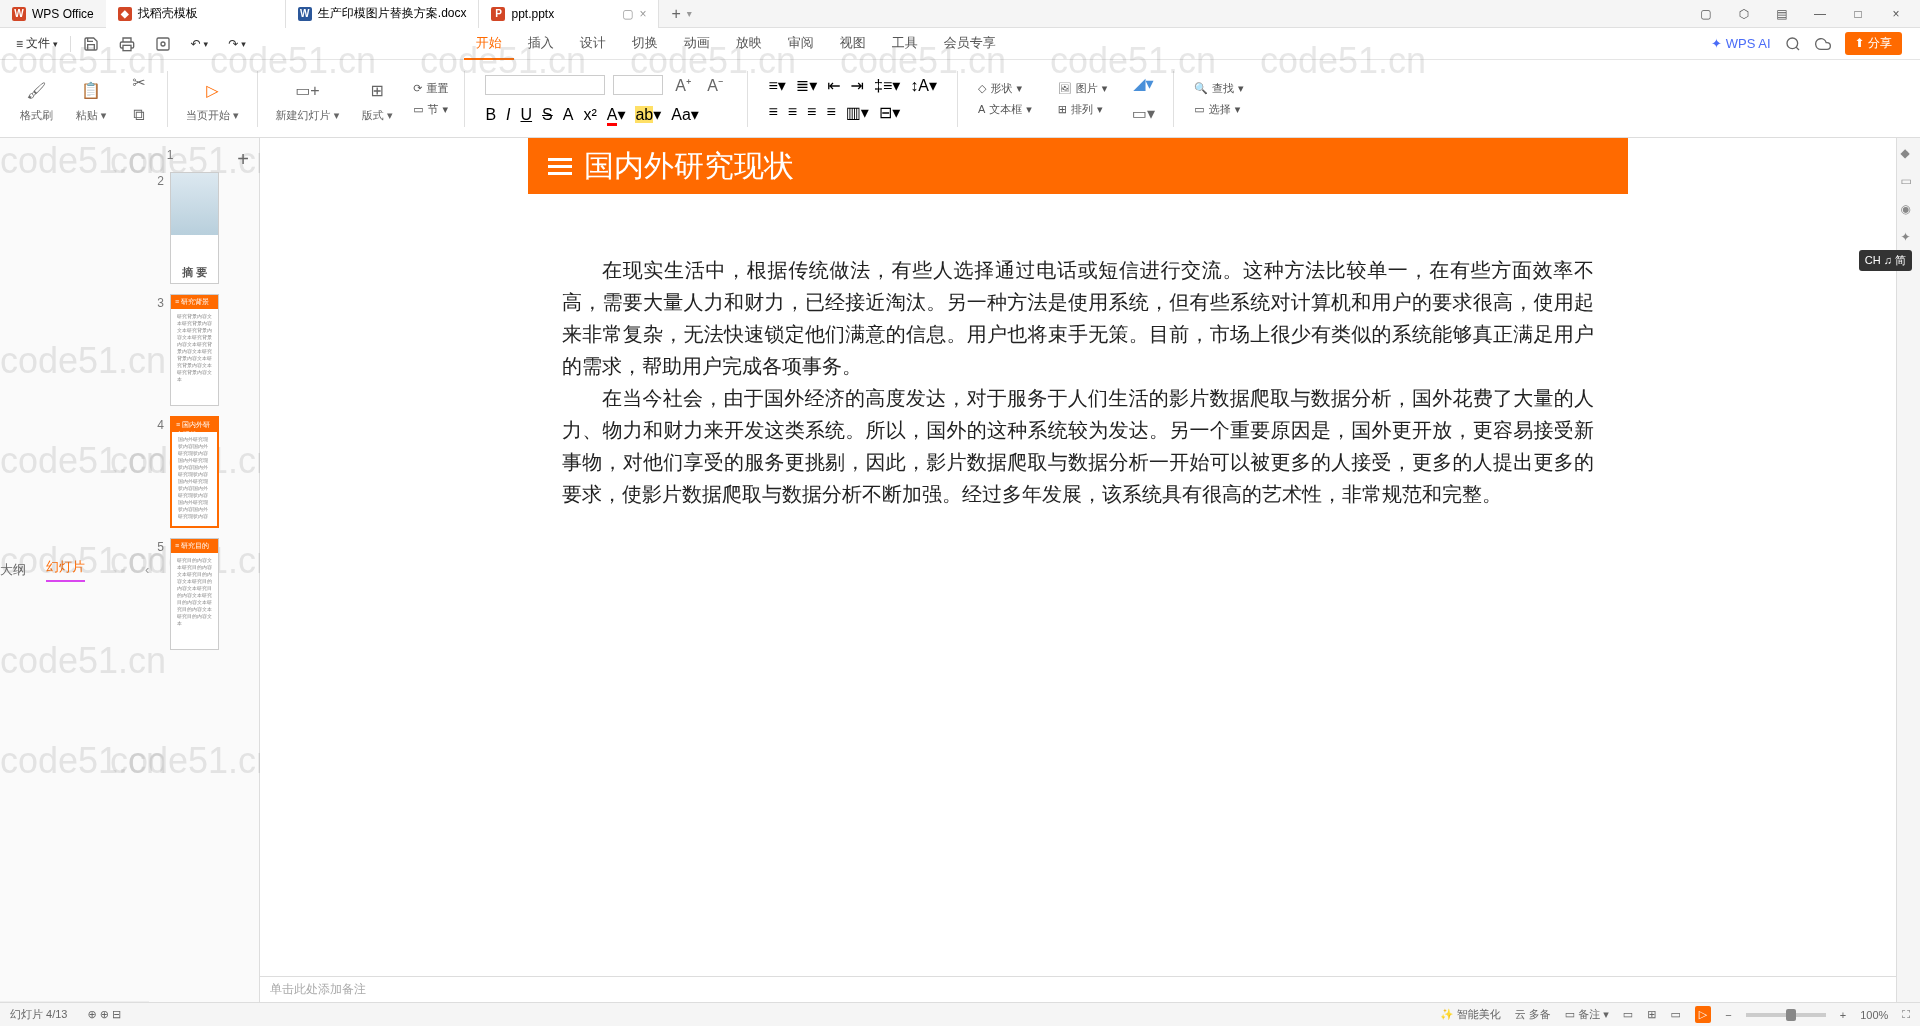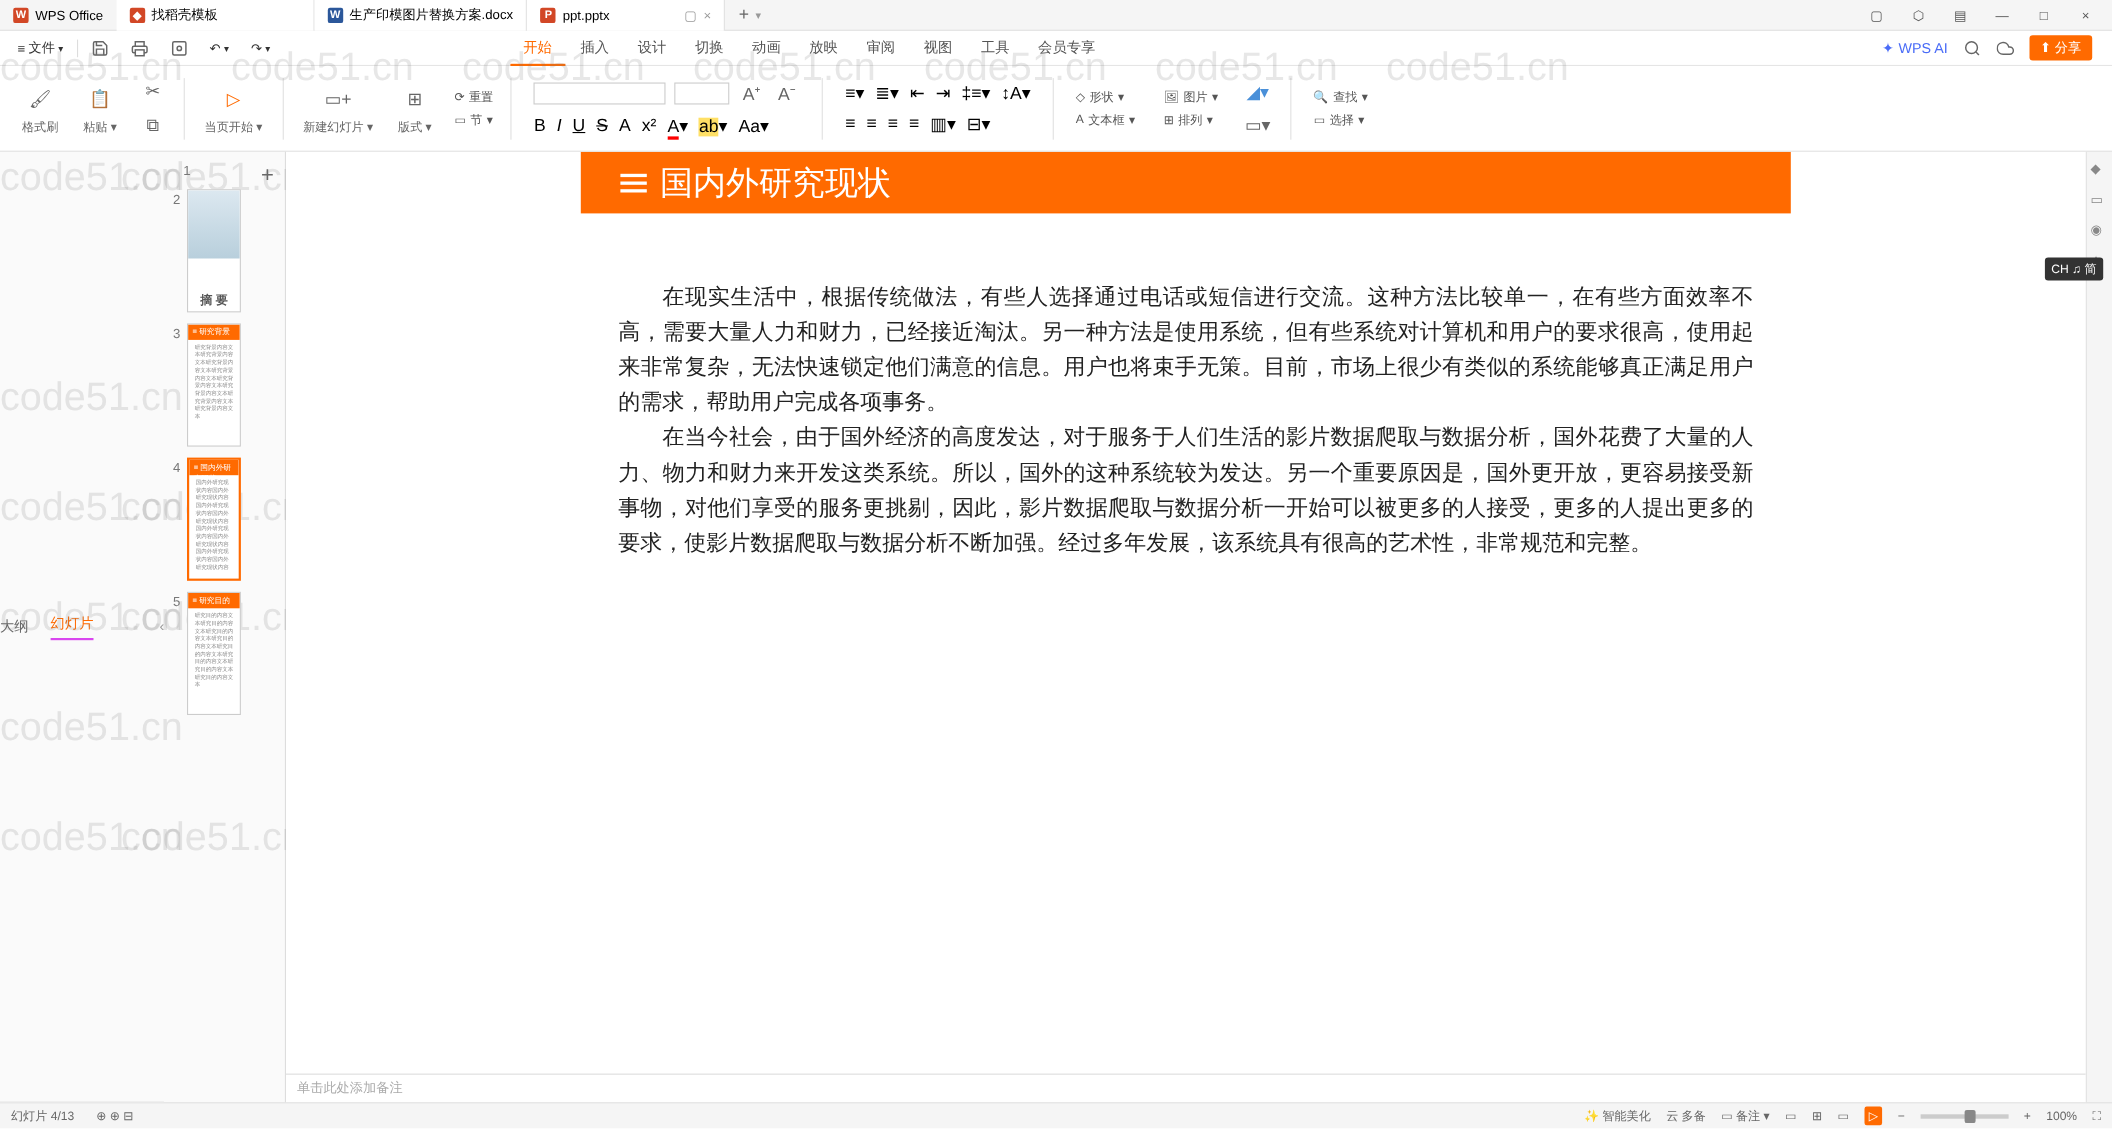--- a/index.html
+++ b/index.html
@@ -48,33 +48,33 @@
 .t1{background:#3e5264;color:#fff;display:flex;flex-direction:column;align-items:center;justify-content:center;gap:6px;}
 .bulb{width:30px;height:30px;}
 .t2-img{height:62px;background:linear-gradient(#dce8f0,#b8cfdc);position:relative;}
 .t2-txt{height:50px;padding:4px;font-size:6px;color:#555;}
 .t3-head,.t4-head,.t5-head{height:14px;background:#ff6a00;color:#fff;font-size:7px;padding:2px 4px;}
 .t-body{padding:4px 6px;font-size:5px;color:#888;line-height:1.4;}
 .add-slide{text-align:center;padding:10px;font-size:20px;color:#666;cursor:pointer;}
 .canvas-area{flex:1;background:#fff;position:relative;display:flex;flex-direction:column;}
 .slide-canvas{flex:1;display:flex;align-items:flex-start;justify-content:center;padding:0;overflow:hidden;}
 .slide{width:1100px;background:#fff;margin-top:0;}
-.slide-header{height:56px;background:#ff6a00;color:#fff;display:flex;align-items:center;padding:0 36px;font-size:30px;gap:12px;}
+.slide-header{height:56px;background:#ff6a00;color:#fff;display:flex;align-items:center;padding:0 20px;font-size:30px;gap:12px;}
 .ham{display:flex;flex-direction:column;gap:4px;}
 .ham span{width:24px;height:3px;background:#fff;}
 .slide-body{padding:60px 34px 30px;font-size:20px;line-height:1.6;color:#222;text-align:justify;}
 .slide-body p{text-indent:2em;margin-bottom:0;}
 .wm{position:absolute;color:rgba(120,120,120,0.18);font-size:36px;pointer-events:none;font-family:Arial;}
 .wm-red{position:absolute;color:#e84a3a;font-size:32px;pointer-events:none;font-weight:500;}
 .notes{height:26px;border-top:1px solid #ddd;padding:4px 10px;font-size:12px;color:#aaa;}
 .rightpane{width:24px;background:#f5f5f5;border-left:1px solid #ddd;display:flex;flex-direction:column;align-items:center;padding-top:8px;gap:12px;}
 .rp-ico{width:16px;height:16px;color:#888;font-size:12px;}
 .statusbar{height:24px;background:#f5f5f5;border-top:1px solid #ddd;display:flex;align-items:center;padding:0 10px;font-size:11px;color:#666;}
 .sb-right{margin-left:auto;display:flex;align-items:center;gap:14px;}
-.ime-badge{position:absolute;right:8px;top:234px;background:#333;color:#fff;font-size:11px;padding:3px 6px;border-radius:3px;display:flex;align-items:center;gap:4px;}
+.ime-badge{position:absolute;right:8px;top:250px;background:#333;color:#fff;font-size:11px;padding:3px 6px;border-radius:3px;display:flex;align-items:center;gap:4px;}
 svg{display:block;}
 .menu-right svg{width:16px;height:16px;color:#666;}
 </style>
 </head>
 <body>
 
 <div class="wm" style="left:0px;top:40px">code51.cn</div>
 <div class="wm" style="left:210px;top:40px">code51.cn</div>
 <div class="wm" style="left:420px;top:40px">code51.cn</div>
 <div class="wm" style="left:630px;top:40px">code51.cn</div>

